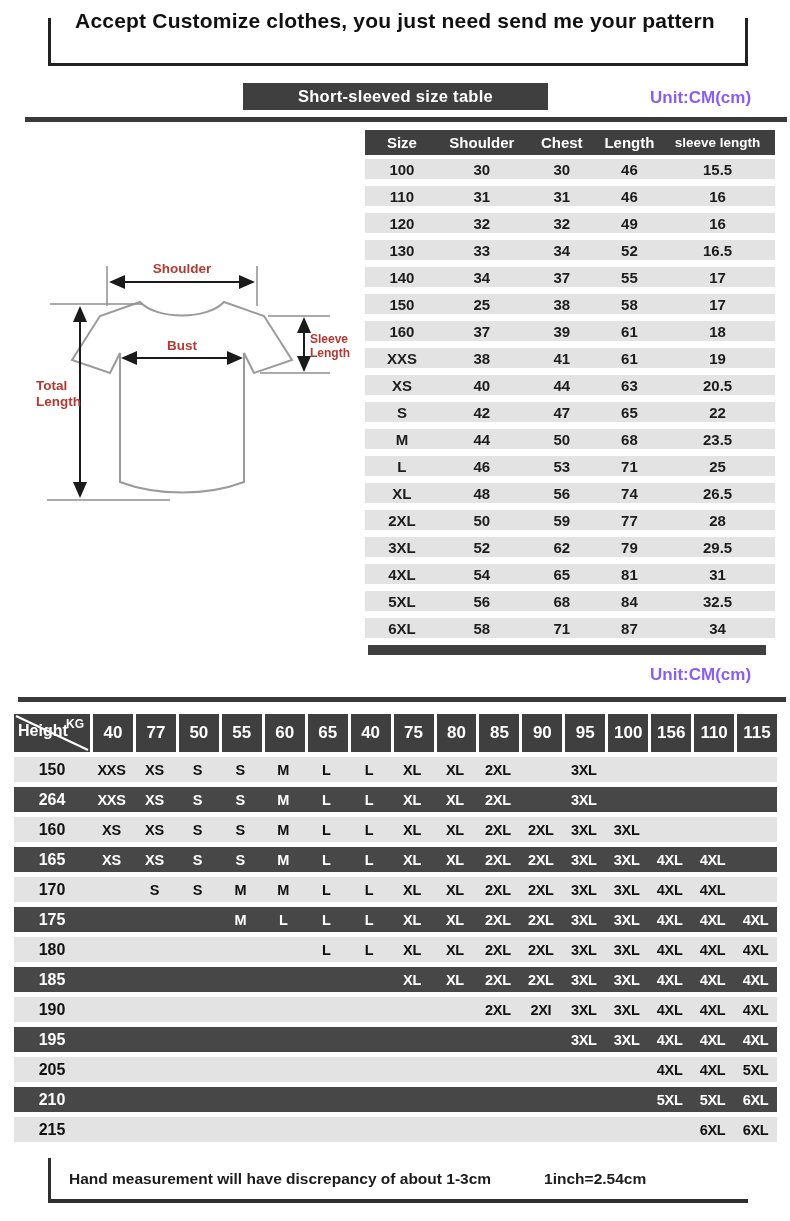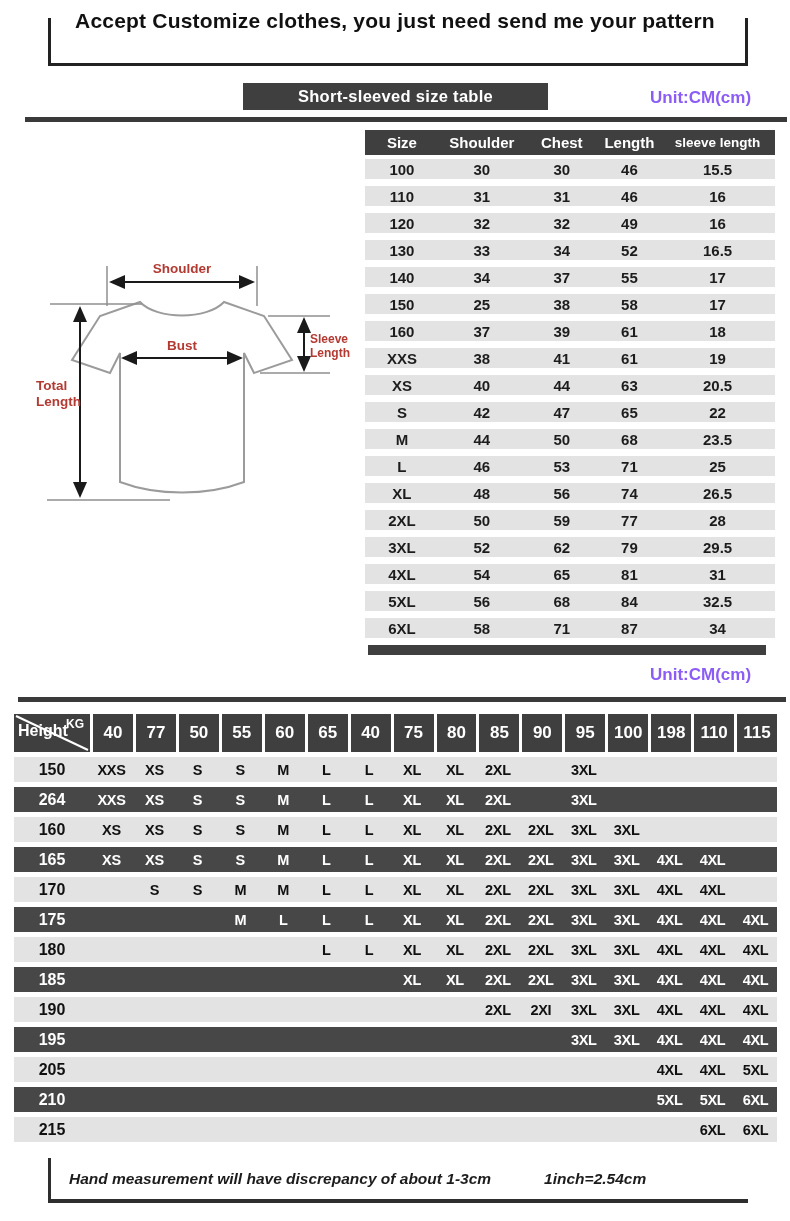--- a/index.html
+++ b/index.html
@@ -52,21 +52,21 @@
     display:flex;align-items:center;justify-content:center;}
   .rt-rows{margin-top:5px;}
   .rt-row{display:flex;align-items:center;height:25px;margin-bottom:5px;background:var(--row-light);color:#111;}
   .rt-row.dark{background:var(--row-dark);color:#fff;}
   .rt-label{width:76px;flex:none;text-align:center;font-size:16px;}
   .rt-cell{flex:1;text-align:center;font-size:14.5px;letter-spacing:-.3px;}
 
   
   #footer{position:absolute;left:48px;top:1158px;width:700px;height:45px;
     border-left:3px solid #2e2e2e;border-bottom:4px solid #2e2e2e;
-    display:flex;align-items:center;font-style:italic;}
+    display:flex;align-items:center;}
   #footer .note{margin-left:18px;font-size:15.5px;}
   #footer .conv{margin-left:53px;font-size:15.5px;}
 </style>
 </head>
 <body>
 
 <div id="canvas">
 
   <div class="hdr-box"></div>
   <div class="hdr-text">
@@ -268,21 +268,21 @@
         <div class="rt-hcell">55</div>
         <div class="rt-hcell">60</div>
         <div class="rt-hcell">65</div>
         <div class="rt-hcell">40</div>
         <div class="rt-hcell">75</div>
         <div class="rt-hcell">80</div>
         <div class="rt-hcell">85</div>
         <div class="rt-hcell">90</div>
         <div class="rt-hcell">95</div>
         <div class="rt-hcell">100</div>
-        <div class="rt-hcell">198</div>
+        <div class="rt-hcell">156</div>
         <div class="rt-hcell">110</div>
         <div class="rt-hcell">115</div>
       </div>
     <div class="rt-rows" id="rec-table-rows">
         <div class="rt-row">
           <span class="rt-label">150</span>
           <span class="rt-cell">XXS</span>
           <span class="rt-cell">XS</span>
           <span class="rt-cell">S</span>
           <span class="rt-cell">S</span>

